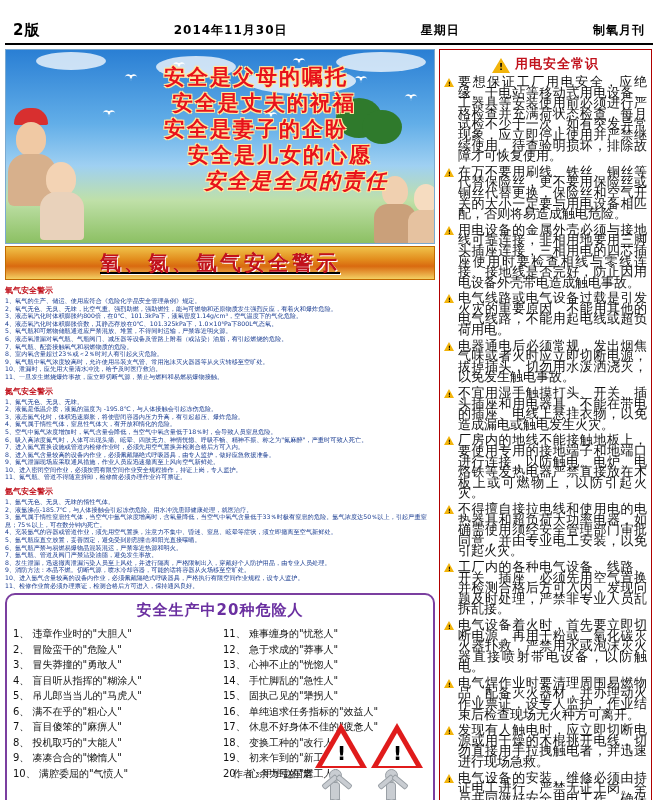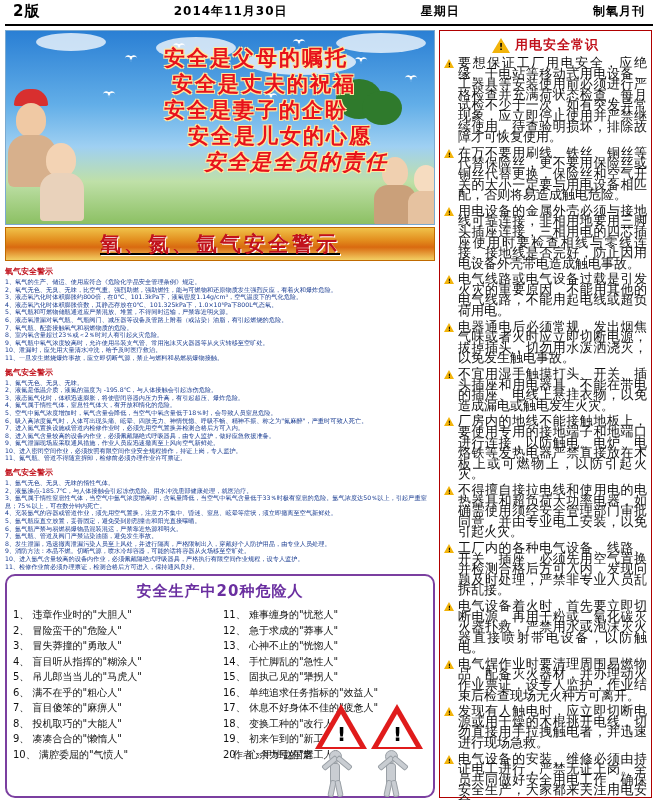--- a/index.html
+++ b/index.html
@@ -3,21 +3,21 @@
 <meta charset="utf-8">
 <style>
   html,body{margin:0;padding:0;}
   body{
     width:658px;height:800px;
     background:#ffffff;
     font-family:"DejaVu Sans","Liberation Sans",sans-serif;
     color:#000;
     overflow:hidden;
   }
-  .page{position:relative;width:658px;height:800px;box-sizing:border-box;padding:0 5px;}
+  .page{position:relative;width:658px;height:800px;box-sizing:border-box;padding:19px 5px;}
 
   
   .masthead{
     display:flex;align-items:center;justify-content:space-between;
     height:22px;border-bottom:2px solid #000;padding:0 8px 2px 8px;margin-bottom:4px;
   }
   .masthead span{font-weight:bold;font-size:12px;letter-spacing:1px;}
   .masthead .pagenum{font-size:15px;}
 
   .body-wrap{display:flex;gap:4px;height:768px;}
@@ -87,21 +87,21 @@
   .tri{position:absolute;width:0;height:0;border-left:26px solid transparent;border-right:26px solid transparent;border-bottom:45px solid #e01b1b;}
   .tri-in{position:absolute;width:0;height:0;border-left:19px solid transparent;border-right:19px solid transparent;border-bottom:33px solid #fff;}
   .bang{position:absolute;font-size:20px;font-weight:bold;color:#000;line-height:1;}
   .stickman{position:absolute;}
   .sm-head{width:11px;height:11px;border-radius:50%;background:#c9cdd2;border:1px solid #9aa0a6;}
   .sm-body{width:8px;height:20px;background:#c9cdd2;border:1px solid #9aa0a6;border-radius:3px;margin-left:1px;}
   .sm-arm{width:16px;height:4px;background:#c9cdd2;border:1px solid #9aa0a6;border-radius:2px;position:absolute;}
   .sm-leg{width:4px;height:15px;background:#c9cdd2;border:1px solid #9aa0a6;border-radius:2px;position:absolute;}
 
   
-  .r-title{display:flex;align-items:center;gap:5px;justify-content:center;padding:2px 0 4px 0;}
+  .r-title{display:flex;align-items:flex-end;gap:5px;justify-content:center;padding:2px 0 4px 0;}
   .r-title .tri-small{width:0;height:0;border-left:9px solid transparent;border-right:9px solid transparent;border-bottom:15px solid #f2b40b;position:relative;}
   .r-title .tri-small:after{content:"!";position:absolute;left:-2px;top:4px;font-size:9px;font-weight:bold;color:#000;}
   .r-title span{font-size:13px;font-weight:bold;color:#c1121c;letter-spacing:1px;}
   .r-item{display:flex;gap:3px;margin-bottom:5px;}
   .r-bullet{flex:0 0 11px;padding-top:1px;}
   .r-bullet .tri-small{width:0;height:0;border-left:5px solid transparent;border-right:5px solid transparent;border-bottom:9px solid #f2b40b;position:relative;}
   .r-bullet .tri-small:after{content:"!";position:absolute;left:-1px;top:2px;font-size:6px;font-weight:bold;color:#000;}
   .r-text{font-size:13px;line-height:10.6px;color:#111;text-align:justify;}
 </style>
 </head>

